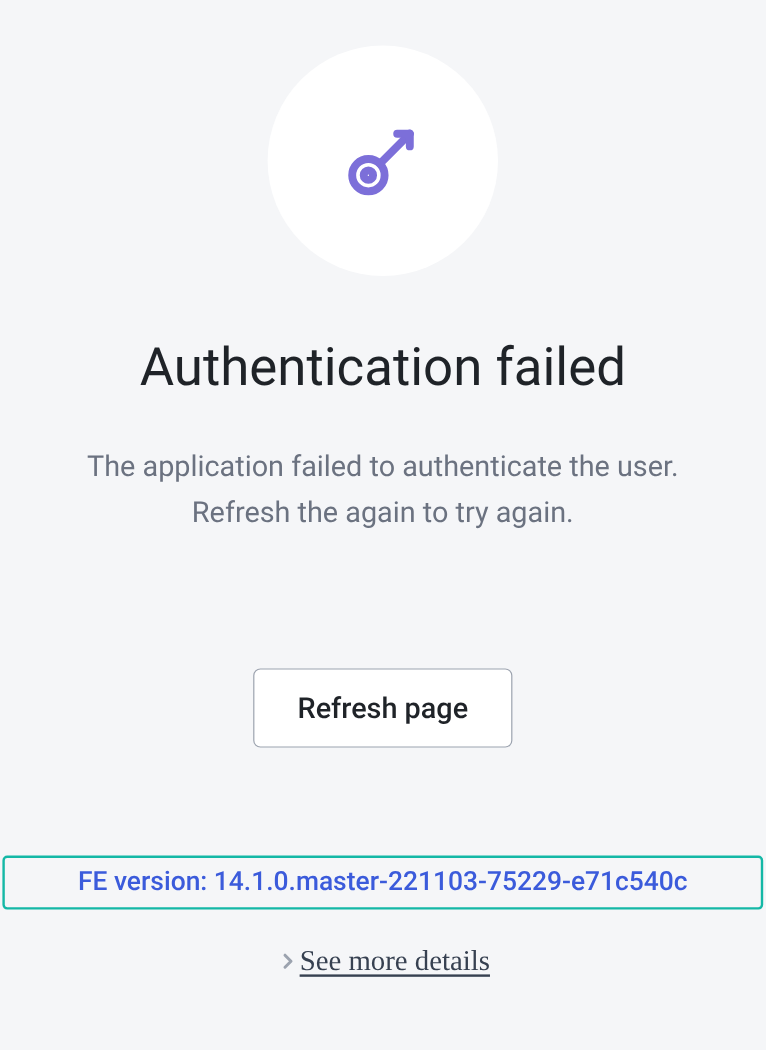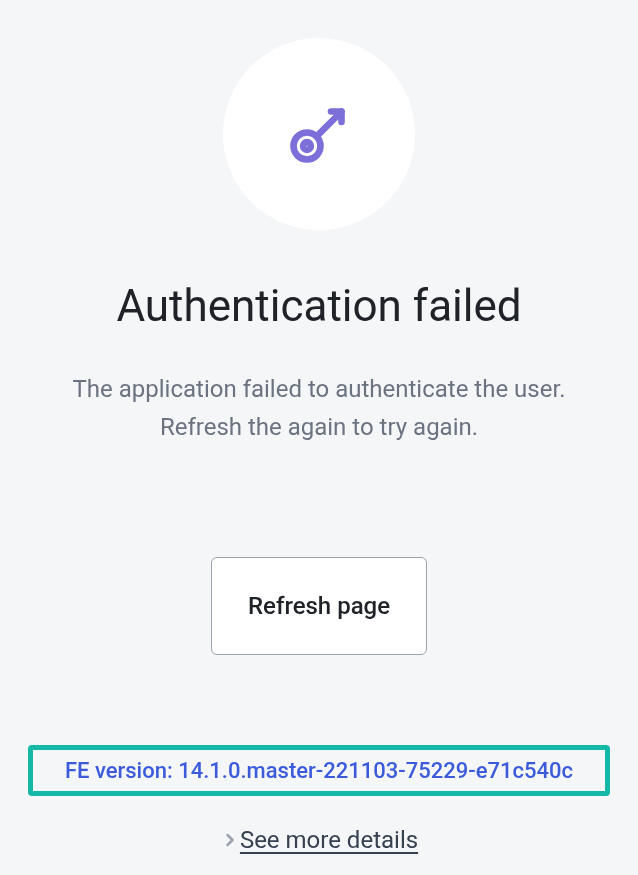--- a/index.html
+++ b/index.html
@@ -45,45 +45,46 @@
       line-height: 1.6;
       padding: 0 24px;
     }
     .button-wrap {
       margin-top: 110px;
     }
     .refresh-button {
       background: #ffffff;
       border: 1px solid #9ca3af;
       border-radius: 6px;
-      padding: 34px 36px;
+      padding: 18px 36px;
       font-size: 24px;
       font-weight: 500;
       color: #1f2328;
       cursor: pointer;
       font-family: inherit;
     }
     .version-box {
       margin-top: 90px;
-      width: 582px;
-      border: 5px solid #14b8a6;
+      width: 634px;
+      border: 2px solid #14b8a6;
       border-radius: 4px;
       padding: 8px 12px;
       text-align: center;
     }
     .version-text {
       color: #3b5bdb;
       font-size: 22px;
       font-weight: 500;
     }
     .details-row {
       margin-top: 30px;
       display: flex;
       align-items: center;
       cursor: pointer;
+      font-family: Liberation Serif, serif;
     }
     .chevron-icon {
       width: 20px;
       height: 20px;
     }
     .details-link {
       font-size: 24px;
       color: #374151;
       text-decoration: underline;
       text-underline-offset: 4px;

